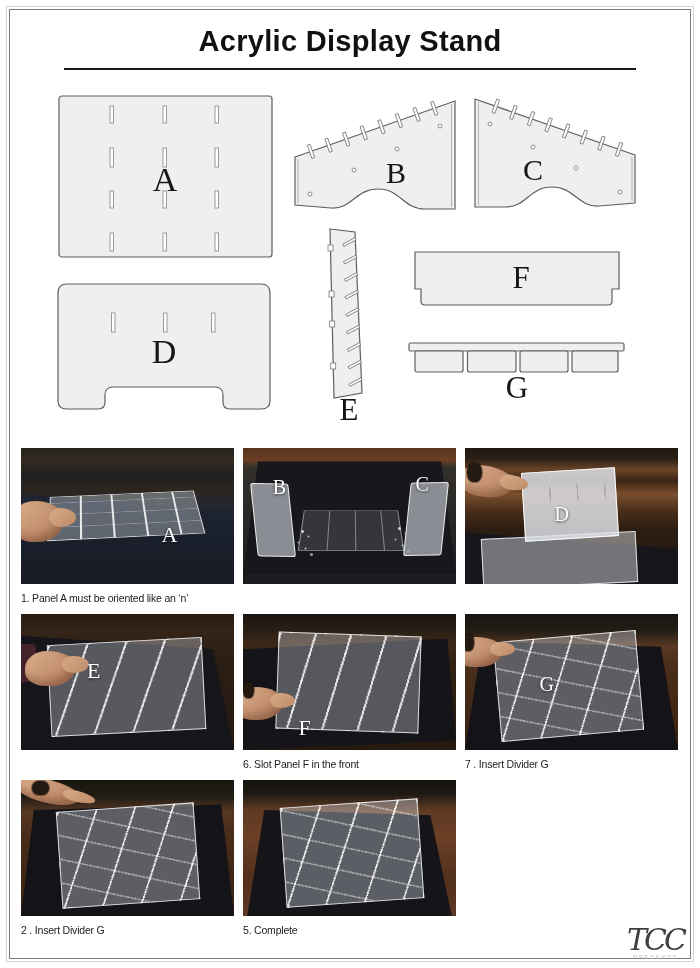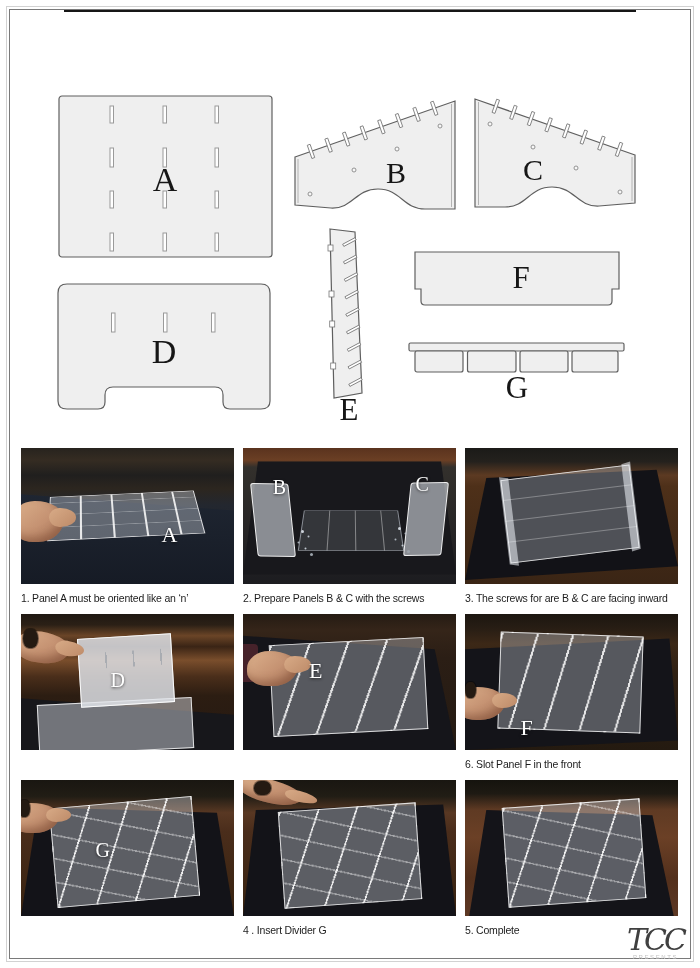--- a/index.html
+++ b/index.html
@@ -122,20 +122,21 @@
   .wm .logo{font-family:"DejaVu Serif","Liberation Serif",serif;font-style:italic;font-size:30px;line-height:.9;letter-spacing:-3px;color:#404040;}
   .wm .sub{font-size:6px;letter-spacing:1.6px;color:#c2c2c2;margin-top:1px;font-family:"Liberation Sans",sans-serif;}
 </style>
 </head>
 <body>
 
 <div class="page">
   <div class="frame-outer"></div>
   <div class="frame-inner"></div>
 
+  <h1 class="title">Acrylic Display Stand</h1>
   <div class="rule"></div>
 
   <section class="diagram">
 
     <svg style="left:58px;top:95px" width="215" height="163">
       <rect class="plate" x="1" y="1" width="213" height="161" rx="3"></rect>
       <g>
         <rect class="slot" x="52" y="11" width="3.5" height="17"></rect>
           <rect class="slot" x="105" y="11" width="3.5" height="17"></rect>
           <rect class="slot" x="157" y="11" width="3.5" height="17"></rect>
@@ -254,30 +255,22 @@
       <div class="photo">
         <div class="mat"></div>
         <div class="acr flat"></div>
         <div class="acr pb"></div>
         <div class="acr pc"></div>
         <div class="screws sl"></div>
         <div class="screws sr"></div>
         <span class="ov b">B</span>
         <span class="ov c">C</span>
       </div>
-      <figcaption class="cap">2. Prepare Panels B &amp; C with the screws</figcaption>
-    </figure>
-
-    <figure class="cell s3">
-      <div class="photo">
-        <div class="mat"></div>
-        <div class="acr"></div>
-      </div>
-      <figcaption class="cap">3. The screws for are B &amp; C are facing inward</figcaption>
-    </figure>
+    </figure>
+
 
     <figure class="cell s4">
       <div class="photo">
         <div class="mat"></div>
         <div class="acr base"></div>
         <div class="acr pd"></div>
         <div class="hand"></div>
         <div class="watch"></div>
         <span class="ov">D</span>
       </div>
@@ -305,30 +298,31 @@
     </figure>
 
     <figure class="cell s7">
       <div class="photo">
         <div class="mat"></div>
         <div class="acr gridstand"></div>
         <div class="hand"></div>
         <div class="watch"></div>
         <span class="ov">G</span>
       </div>
+      <figcaption class="cap">7 . Insert Divider G</figcaption>
     </figure>
 
     <figure class="cell s8">
       <div class="photo">
         <div class="mat"></div>
         <div class="acr gridstand"></div>
         <div class="hand"></div>
         <div class="watch"></div>
       </div>
-      <figcaption class="cap">4 . Insert Divider G</figcaption>
+      <figcaption class="cap">2 . Insert Divider G</figcaption>
     </figure>
 
     <figure class="cell s9">
       <div class="photo">
         <div class="mat"></div>
         <div class="acr gridstand"></div>
       </div>
       <figcaption class="cap">5. Complete</figcaption>
     </figure>
 

